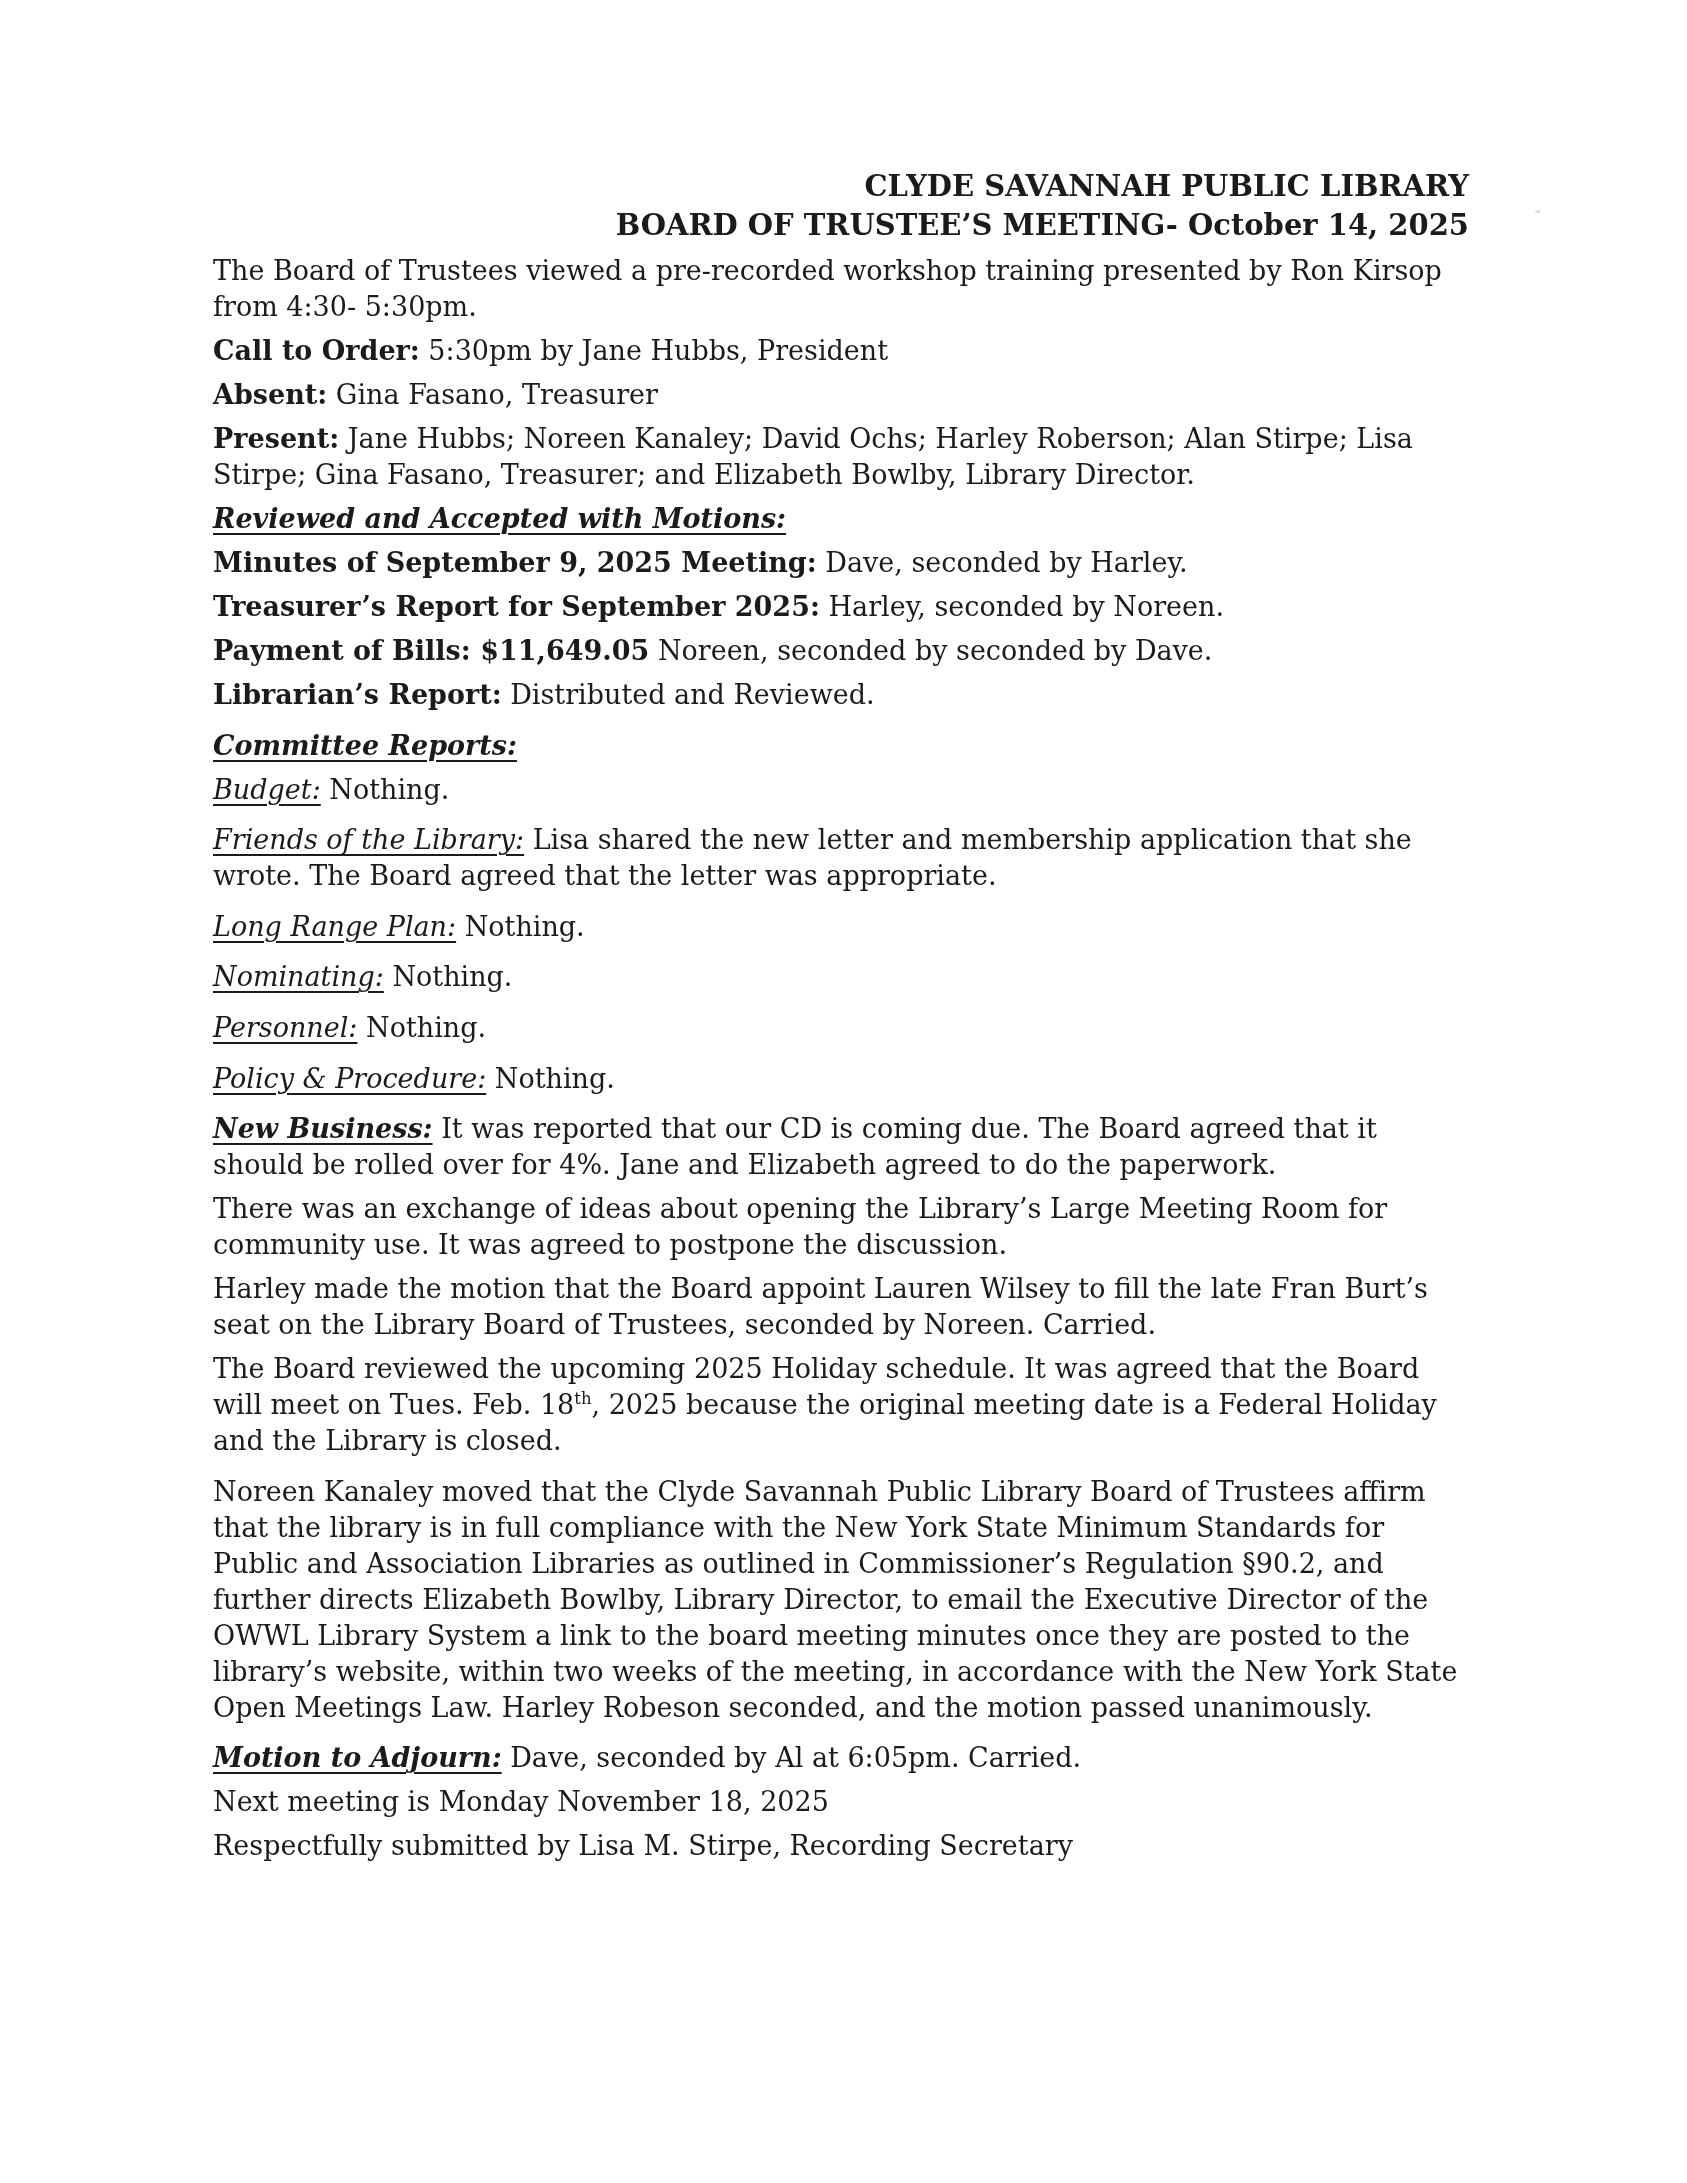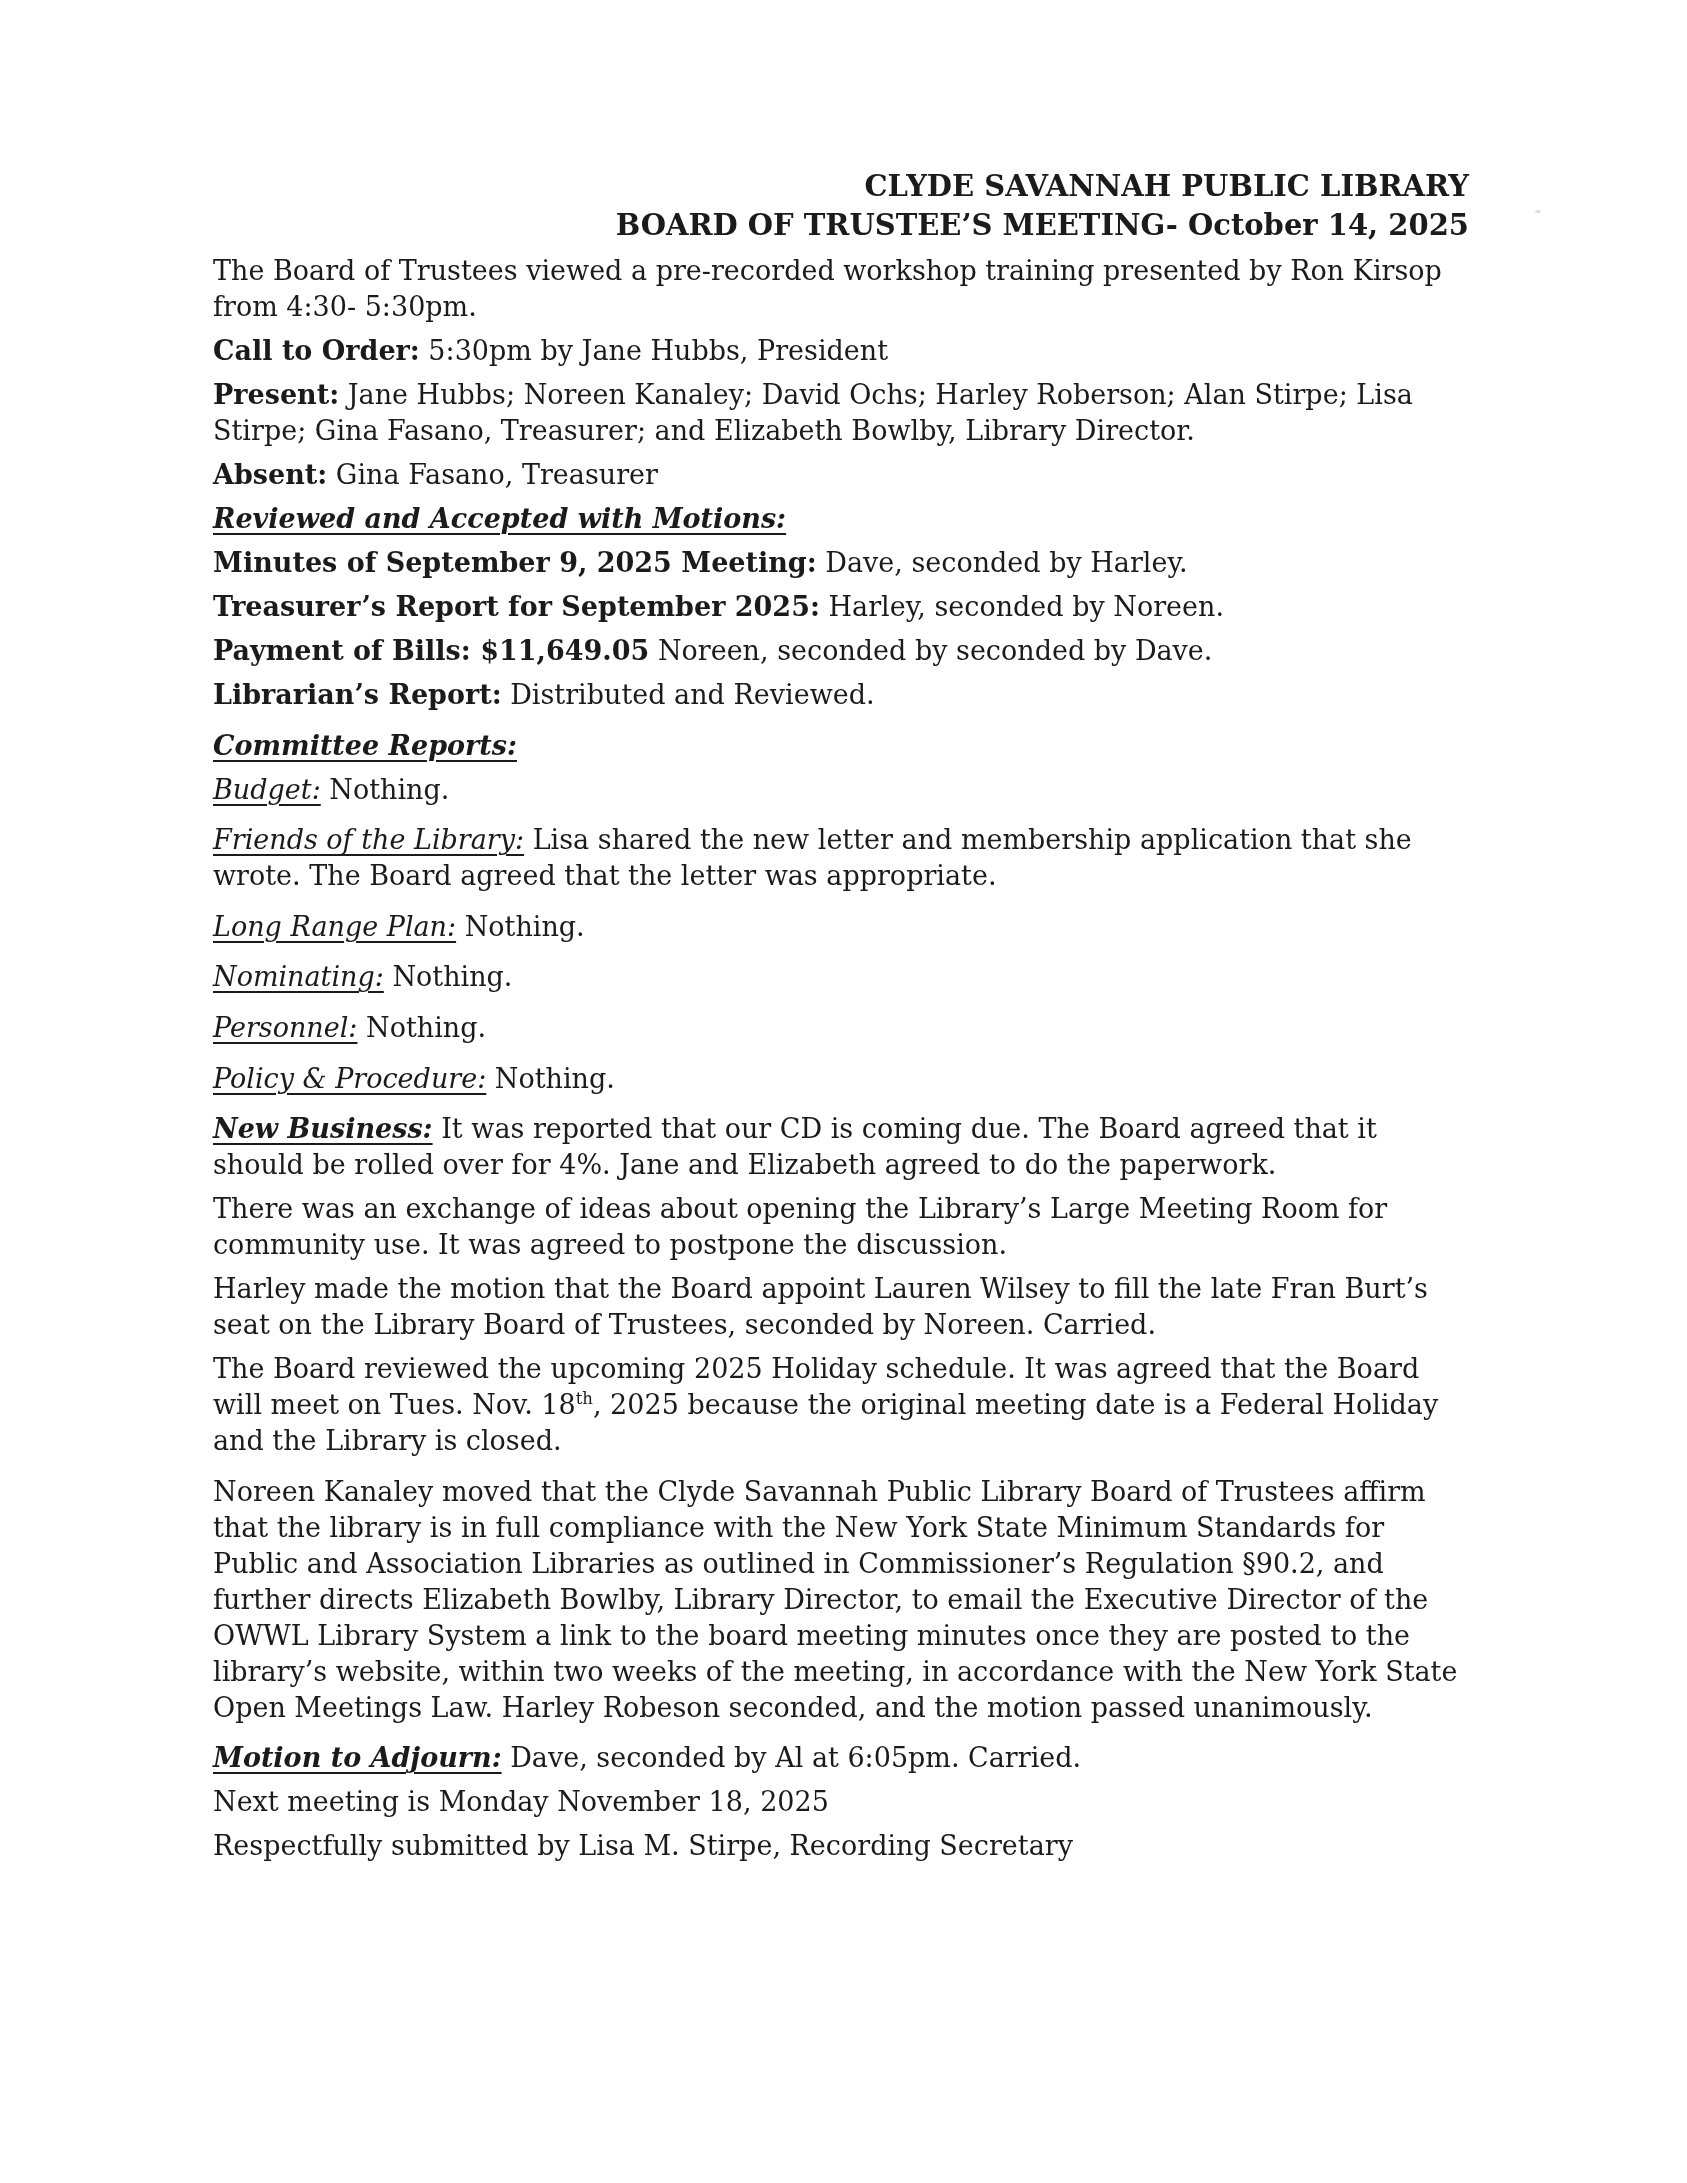--- a/index.html
+++ b/index.html
@@ -66,23 +66,23 @@
 
   <div class="content">
 
     <div class="title">CLYDE SAVANNAH PUBLIC LIBRARY</div>
     <div class="title">BOARD OF TRUSTEE’S MEETING- October 14, 2025</div>
 
     <p>The Board of Trustees viewed a pre-recorded workshop training presented by Ron Kirsop from 4:30- 5:30pm.</p>
 
     <p><span class="b">Call to Order:</span><span> 5:30pm by Jane Hubbs, President</span></p>
 
+    <p><span class="b">Absent:</span><span> Gina Fasano, Treasurer</span></p>
+
     <p><span class="b">Present:</span><span> Jane Hubbs; Noreen Kanaley; David Ochs; Harley Roberson; Alan Stirpe; Lisa Stirpe; Gina Fasano, Treasurer; and Elizabeth Bowlby, Library Director.</span></p>
-
-    <p><span class="b">Absent:</span><span> Gina Fasano, Treasurer</span></p>
 
     <p><span class="b u">Reviewed and Accepted with Motions:</span></p>
 
     <p><span class="b">Minutes of September 9, 2025 Meeting:</span><span> Dave, seconded by Harley.</span></p>
 
     <p><span class="b">Treasurer’s Report for September 2025:</span><span> Harley, seconded by Noreen.</span></p>
 
     <p><span class="b">Payment of Bills: $11,649.05</span><span> Noreen, seconded by seconded by Dave.</span></p>
 
     <p><span class="b">Librarian’s Report:</span><span> Distributed and Reviewed.</span></p>
@@ -102,21 +102,21 @@
 
     <p class="gap"><span class="u">Policy &amp; Procedure:</span><span> Nothing.</span></p>
 
 
     <p class="gap"><span class="b u">New Business:</span><span> It was reported that our CD is coming due. The Board agreed that it should be rolled over for 4%. Jane and Elizabeth agreed to do the paperwork.</span></p>
 
     <p>There was an exchange of ideas about opening the Library’s Large Meeting Room for community use. It was agreed to postpone the discussion.</p>
 
     <p>Harley made the motion that the Board appoint Lauren Wilsey to fill the late Fran Burt’s seat on the Library Board of Trustees, seconded by Noreen. Carried.</p>
 
-    <p><span>The Board reviewed the upcoming 2025 Holiday schedule. It was agreed that the Board will meet on Tues. Nov. 18</span><sup>th</sup><span>, 2025 because the original meeting date is a Federal Holiday and the Library is closed.</span></p>
+    <p><span>The Board reviewed the upcoming 2025 Holiday schedule. It was agreed that the Board will meet on Tues. Feb. 18</span><sup>th</sup><span>, 2025 because the original meeting date is a Federal Holiday and the Library is closed.</span></p>
 
     <p class="gap">Noreen Kanaley moved that the Clyde Savannah Public Library Board of Trustees affirm that the library is in full compliance with the New York State Minimum Standards for Public and Association Libraries as outlined in Commissioner’s Regulation §90.2, and further directs Elizabeth Bowlby, Library Director, to email the Executive Director of the OWWL Library System a link to the board meeting minutes once they are posted to the library’s website, within two weeks of the meeting, in accordance with the New York State Open Meetings Law. Harley Robeson seconded, and the motion passed unanimously.</p>
 
     <p class="gap"><span class="b u">Motion to Adjourn:</span><span> Dave, seconded by Al at 6:05pm. Carried.</span></p>
 
     <p>Next meeting is Monday November 18, 2025</p>
 
     <p>Respectfully submitted by Lisa M. Stirpe, Recording Secretary</p>
 
   </div>

